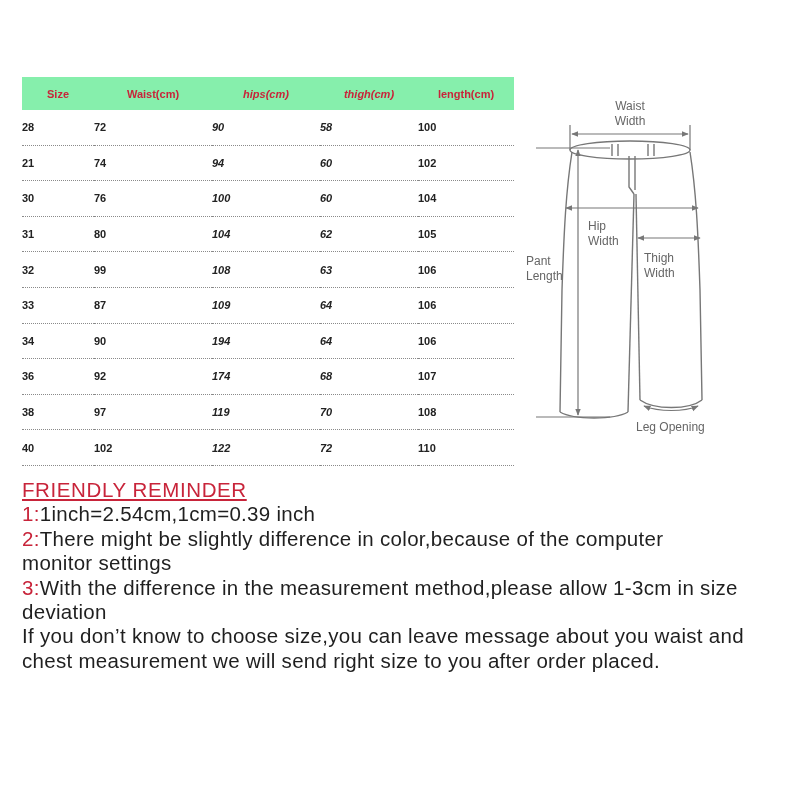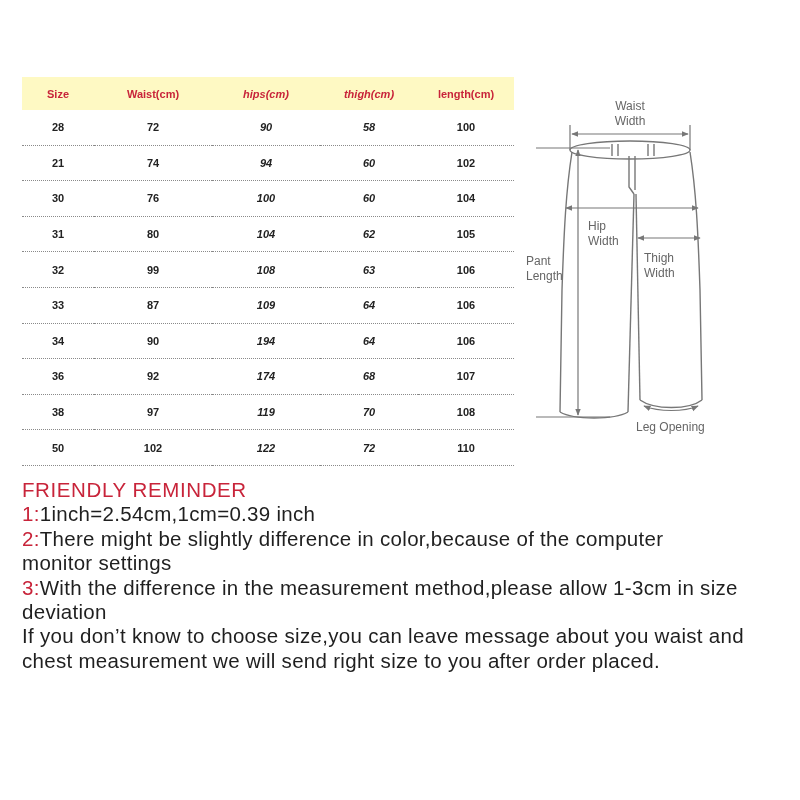--- a/index.html
+++ b/index.html
@@ -18,33 +18,33 @@
       position: absolute;
       left: 22px;
       top: 77px;
       width: 492px;
       border-collapse: collapse;
       font-family: "Liberation Sans", sans-serif;
       font-weight: bold;
       font-size: 11px;
     }
     .size-table thead tr {
-      background: #fef9c3;
+      background: #86efac;
       height: 33px;
     }
     .size-table th {
       color: #c8243a;
       font-weight: bold;
       font-size: 11px;
       text-align: center;
       padding: 0;
     }
     .size-table td {
       color: #222222;
-      text-align: center;
+      text-align: left;
       padding: 0;
       height: 34.6px;
       border-bottom: 1px dotted #8a8a8a;
     }
     .size-table td:nth-child(1), .size-table th:nth-child(1) { width: 72px; }
     .size-table td:nth-child(2), .size-table th:nth-child(2) { width: 118px; }
     .size-table td:nth-child(3), .size-table th:nth-child(3) { width: 108px; font-style: italic; }
     .size-table td:nth-child(4), .size-table th:nth-child(4) { width: 98px; font-style: italic; }
     .size-table td:nth-child(5), .size-table th:nth-child(5) { width: 96px; }
 
@@ -69,20 +69,21 @@
       width: 770px;
       font-family: "Liberation Sans", sans-serif;
       font-size: 20.5px;
       line-height: 24.4px;
       color: #1f1f1f;
       letter-spacing: 0.3px;
     }
     .reminder .title {
       color: #c8243a;
       letter-spacing: 0.6px;
+      text-decoration: underline;
     }
     .reminder .num {
       color: #c8243a;
     }
     .reminder p { margin: 0; }
   </style>
 </head>
 <body>
 
 <table class="size-table">
@@ -153,21 +154,21 @@
       <td>107</td>
     </tr>
     <tr>
       <td>38</td>
       <td>97</td>
       <td>119</td>
       <td>70</td>
       <td>108</td>
     </tr>
     <tr>
-      <td>50</td>
+      <td>40</td>
       <td>102</td>
       <td>122</td>
       <td>72</td>
       <td>110</td>
     </tr>
   </tbody>
 </table>
 
 <div class="diagram">
   <svg width="240" height="360" viewBox="0 0 240 360" xmlns="http://www.w3.org/2000/svg">

